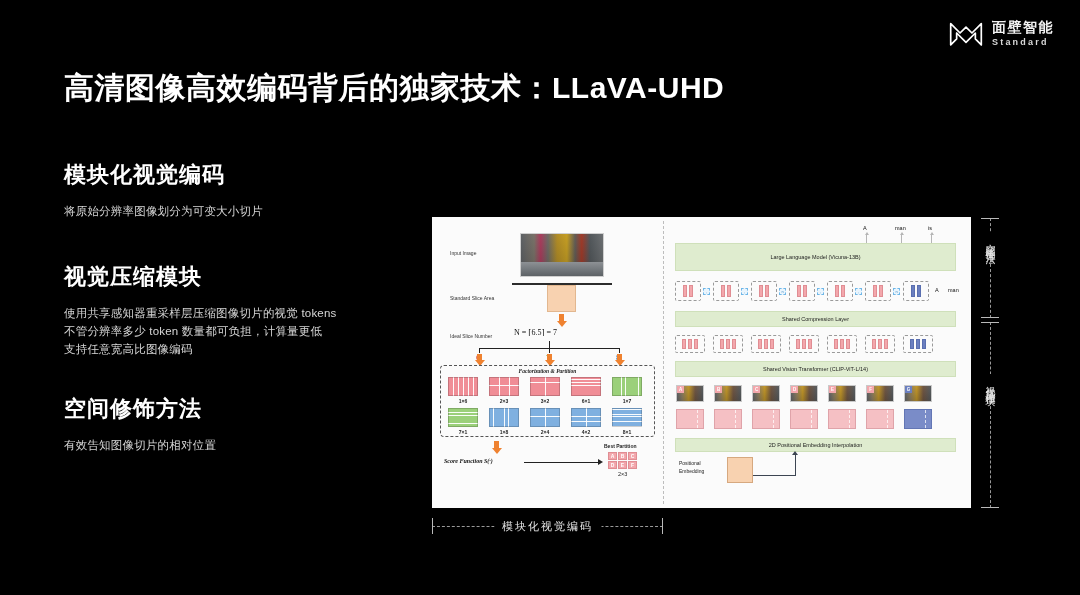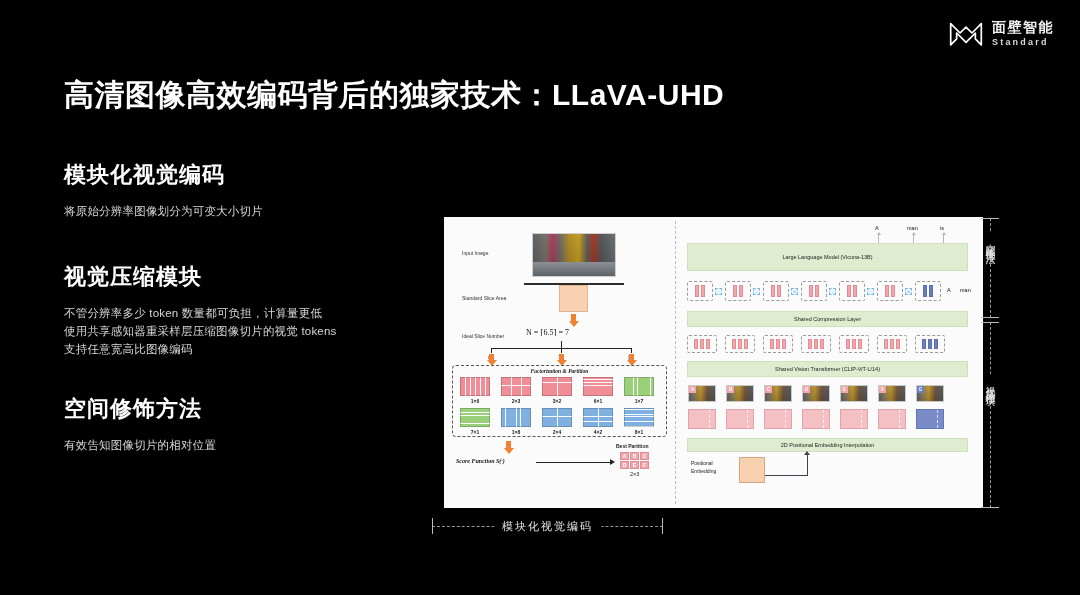--- a/index.html
+++ b/index.html
@@ -14,37 +14,36 @@
 
   
   .brand { position: absolute; top: 18px; right: 26px; display: flex; align-items: center; gap: 9px; }
   .brand-mark { width: 34px; height: 30px; flex: none; }
   .brand-text { display: flex; flex-direction: column; align-items: flex-start; line-height: 1; }
   .brand-cn { font-size: 14px; font-weight: bold; letter-spacing: 1.5px; color: #f2f2f2; }
   .brand-en { font-size: 9px; letter-spacing: 2.2px; color: #d8d8d8; margin-top: 4px; font-weight: bold; }
 
   
   .page-title {
-    position: absolute; left: 64px; top: 75px;
+    position: absolute; left: 64px; top: 68px;
     font-size: 30px; font-weight: bold; letter-spacing: 0.5px; color: #ffffff;
     white-space: nowrap;
   }
 
   
   .left-col { position: absolute; left: 64px; top: 160px; width: 350px; }
   .sec { margin-bottom: 28px; }
   .sec-title { font-size: 22px; font-weight: bold; color: #ffffff; letter-spacing: 1px; }
   .sec-body { margin-top: 12px; }
   .sec-line { font-size: 11.5px; line-height: 18px; color: #d6d6d6; letter-spacing: 0.2px; white-space: nowrap; }
 
   
   .figure {
     position: absolute; left: 432px; top: 217px; width: 539px; height: 291px;
     background: #fbfbfb;
-    margin-left: 12px;
   }
   .fig-divider {
     position: absolute; left: 231px; top: 4px; bottom: 4px; width: 0;
     border-left: 1px dashed #bdbdbd;
   }
 
   
   .lp { position: absolute; left: 0; top: 0; width: 231px; height: 100%; }
   .lp-label { position: absolute; font-size: 5px; color: #333; white-space: nowrap; font-weight: 500; }
   .thumb {
@@ -195,22 +194,22 @@
   <div class="sec">
     <div class="sec-title">模块化视觉编码</div>
     <div class="sec-body">
       <div class="sec-line">将原始分辨率图像划分为可变大小切片</div>
     </div>
   </div>
 
   <div class="sec" style="margin-top:42px">
     <div class="sec-title">视觉压缩模块</div>
     <div class="sec-body">
+      <div class="sec-line">使用共享感知器重采样层压缩图像切片的视觉 tokens</div>
       <div class="sec-line">不管分辨率多少 token 数量都可负担，计算量更低</div>
-      <div class="sec-line">使用共享感知器重采样层压缩图像切片的视觉 tokens</div>
       <div class="sec-line">支持任意宽高比图像编码</div>
     </div>
   </div>
 
   <div class="sec" style="margin-top:36px">
     <div class="sec-title">空间修饰方法</div>
     <div class="sec-body">
       <div class="sec-line">有效告知图像切片的相对位置</div>
     </div>
   </div>

